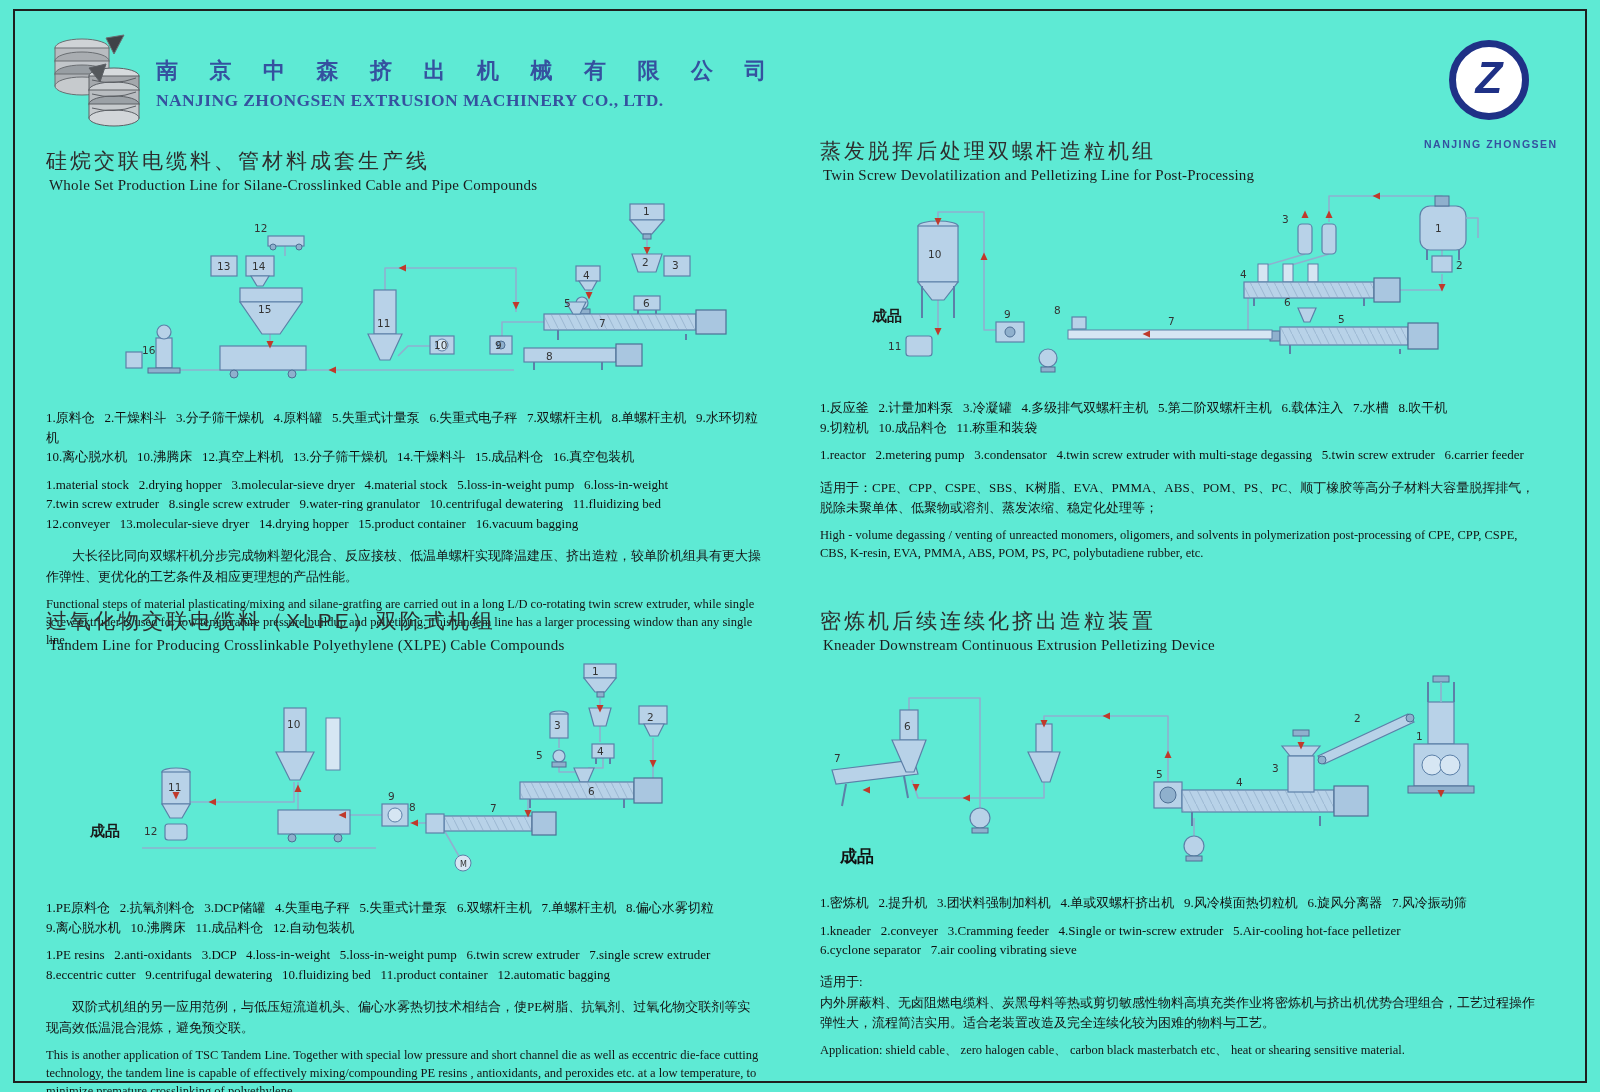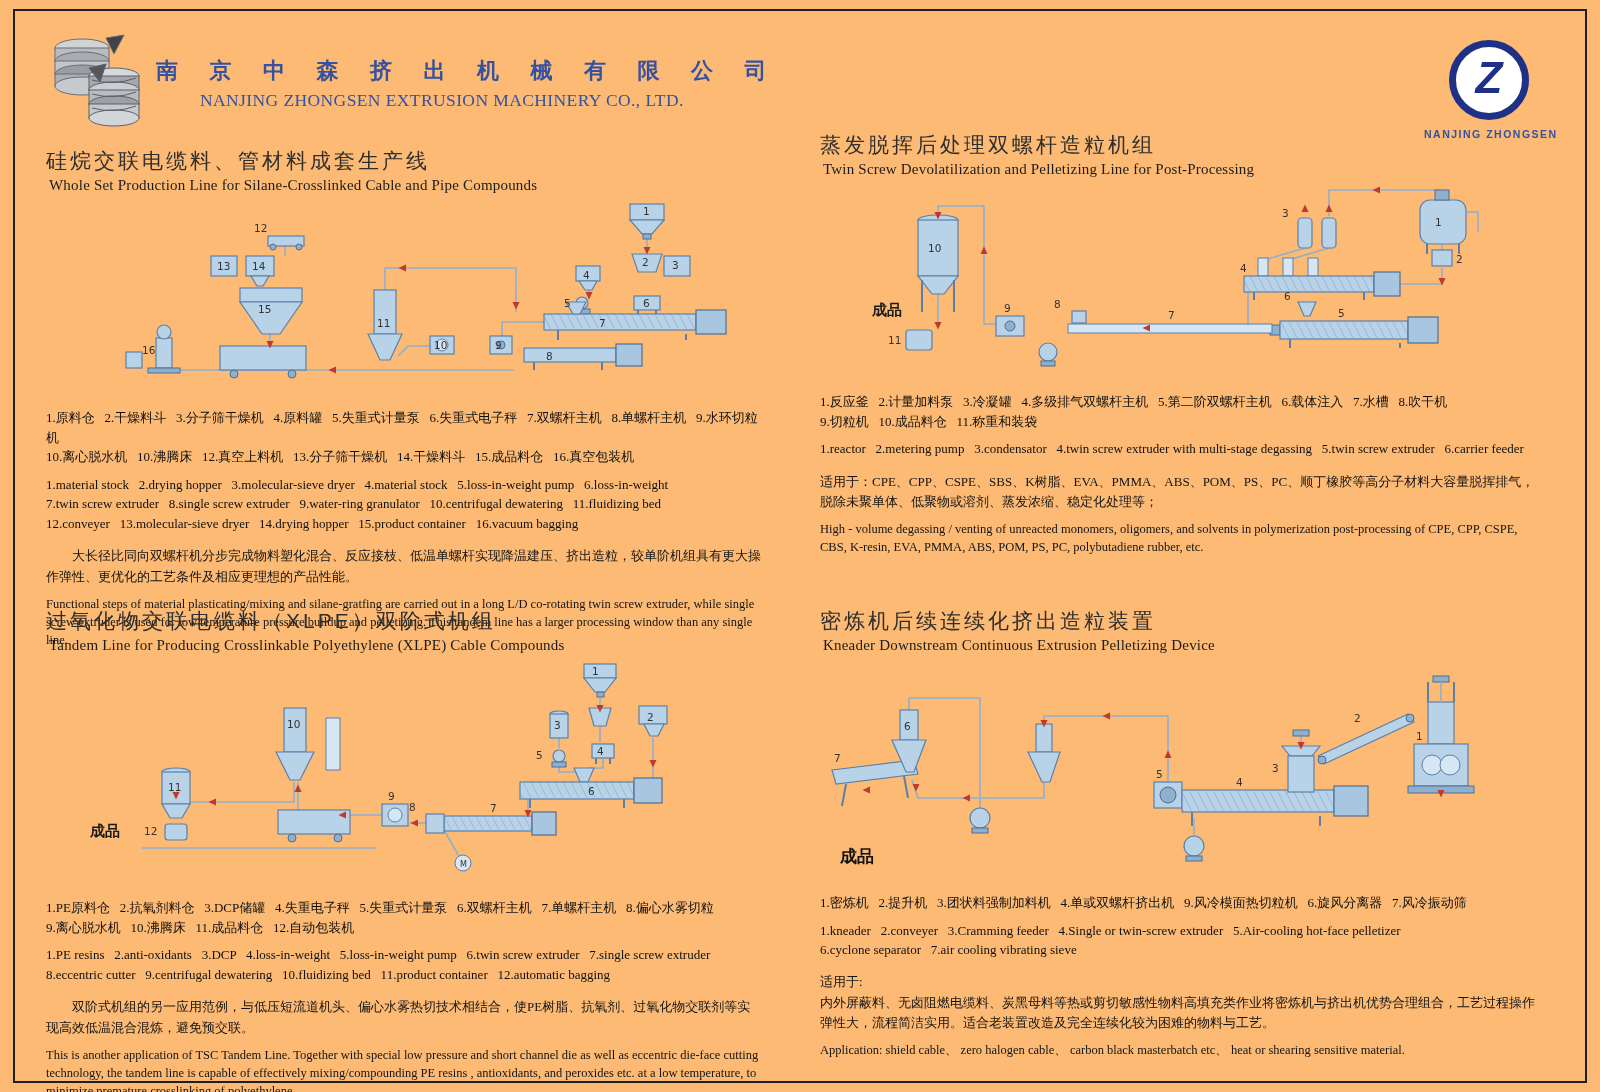--- a/index.html
+++ b/index.html
@@ -1,36 +1,36 @@
 <!DOCTYPE html>
 <html><head>
 <meta charset="utf-8">
 <style>
   html,body{margin:0;padding:0;background:#ffffff;}
-  .page{position:relative;width:1600px;height:1092px;background:#fdba74;overflow:hidden;
+  .page{position:relative;width:1600px;height:1092px;background:#5eead4;overflow:hidden;
         font-family:"Liberation Serif", serif;color:#141414;}
   .frame{position:absolute;left:13px;top:9px;right:13px;bottom:9px;border:2px solid #1f1f1f;pointer-events:none;}
 
   
   .hdr-logo{position:absolute;left:48px;top:34px;width:102px;height:106px;}
   .hdr-names{position:absolute;left:156px;top:56px;width:440px;}
   .hdr-cn{color:#35519f;font-size:22px;font-weight:bold;letter-spacing:13px;white-space:nowrap;
           font-family:"Liberation Serif",serif;}
-  .hdr-en{color:#35519f;font-size:17.5px;font-weight:normal;letter-spacing:.4px;margin-top:4px;white-space:nowrap;margin-left:44px;}
+  .hdr-en{color:#35519f;font-size:17.5px;font-weight:bold;letter-spacing:.4px;margin-top:4px;white-space:nowrap;}
   .zwrap{position:absolute;left:1424px;top:40px;width:130px;text-align:center;}
   .zring{width:66px;height:66px;border:7px solid #1f3186;border-radius:50%;margin:0 auto;
          display:flex;align-items:center;justify-content:center;background:#fff;}
   .zring span{font-family:"Liberation Sans",sans-serif;font-size:44px;font-weight:900;
               color:#1f3186;font-style:italic;line-height:1;transform:translateY(-2px);}
-  .zcap{margin-top:8px;font-family:"Liberation Sans",sans-serif;font-size:10.5px;font-weight:bold;
+  .zcap{margin-top:18px;font-family:"Liberation Sans",sans-serif;font-size:10.5px;font-weight:bold;
         color:#35519f;letter-spacing:1.5px;white-space:nowrap;}
 
   
   .quad{position:absolute;width:716px;}
-  #q1{left:46px;top:147px;} #q2{left:820px;top:131px;}
+  #q1{left:46px;top:147px;} #q2{left:820px;top:137px;}
   #q3{left:46px;top:607px;} #q4{left:820px;top:607px;}
   .qt-cn{margin:0;font-family:"Liberation Sans",sans-serif;font-size:21px;font-weight:normal;
          color:#2e2e2e;letter-spacing:3px;}
   .qt-en{font-size:15px;color:#1c1c1c;margin:2px 0 0 3px;letter-spacing:.2px;}
   .diag{display:block;margin-top:6px;}
   .lst{font-size:13px;line-height:1.5;color:#101010;white-space:pre-wrap;}
   .lst.first{margin-top:8px;}
   .para-cn{font-size:13px;line-height:1.6;margin-top:13px;white-space:pre-wrap;}
   .para-cn.indent{text-indent:2em;}
   .para-en{font-size:12.5px;line-height:1.45;margin-top:7px;}

